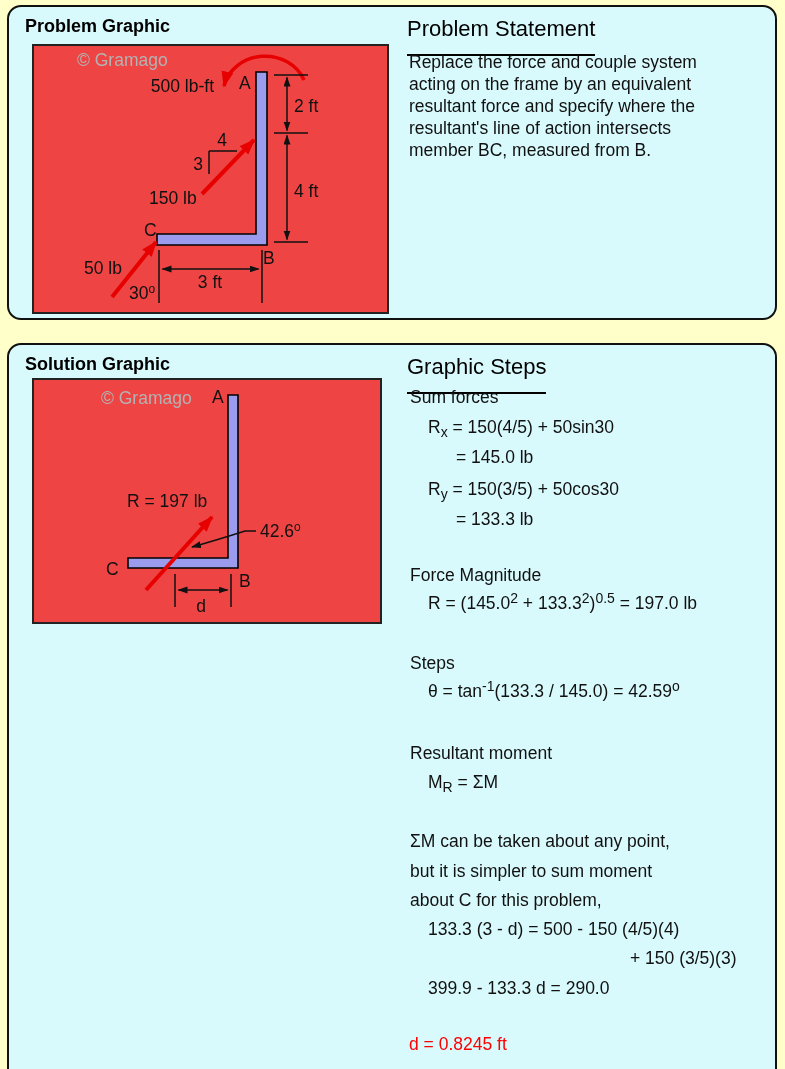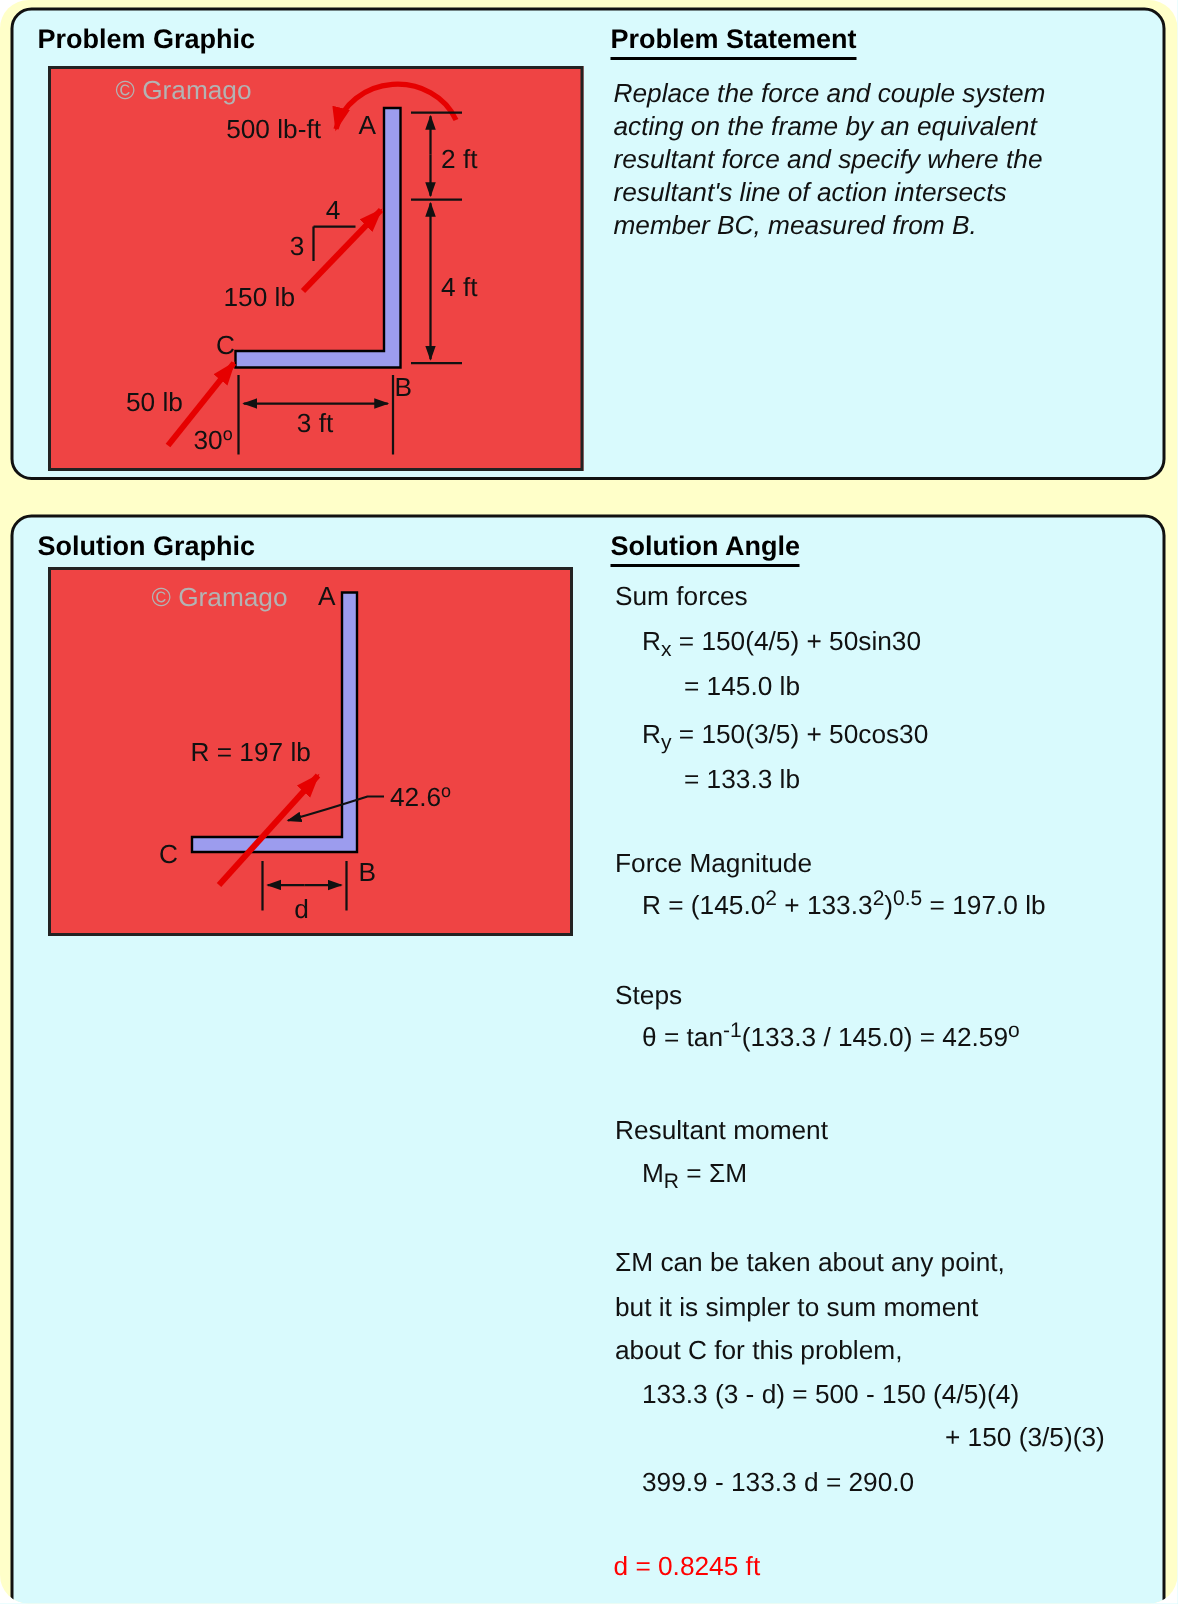--- a/index.html
+++ b/index.html
@@ -1,26 +1,26 @@
 <!DOCTYPE html>
 <html><head>
 <meta charset="utf-8">
 <style>
   html,body{margin:0;padding:0;}
   body{font-family:"Liberation Sans",sans-serif;}
-  #stage{position:relative;width:785px;height:1069px;background:#FFFFC9;overflow:hidden;border-radius:19px;}
+  #stage{position:relative;width:785px;height:1069px;background:#FFFFC9;overflow:hidden;}
   .panel{position:absolute;left:7px;width:770px;background:#D9FAFD;border:2px solid #111;border-radius:14px;box-sizing:border-box;}
   #panel-problem{top:5px;height:315px;}
   #panel-solution{top:343px;height:904px;}
   .panel-title{position:absolute;left:16px;top:9px;font-size:18px;font-weight:bold;color:#000;white-space:nowrap;}
-  .col-title{position:absolute;left:398px;top:9px;font-size:18px;font-weight:bold;color:#000;border-bottom:2px solid #000;padding-bottom:1px;white-space:nowrap;}
+  .col-title{position:absolute;left:398px;top:9px;font-size:22px;font-weight:normal;color:#000;border-bottom:2px solid #000;padding-bottom:12px;white-space:nowrap;}
   .canvas-box{position:absolute;background:#ef4444;border:2px solid #222;box-sizing:border-box;}
   #problem-canvas{left:23px;top:37px;width:357px;height:270px;}
   #solution-canvas{left:23px;top:33px;width:350px;height:246px;}
-  .stmt-line{position:absolute;left:400px;width:370px;font-size:17.5px;color:#111;line-height:22.4px;white-space:nowrap;font-style:italic;}
+  .stmt-line{position:absolute;left:400px;width:370px;font-size:17.5px;color:#111;line-height:22.4px;white-space:nowrap;}
   .sline{position:absolute;font-size:17.5px;color:#111;white-space:nowrap;}
   .sline sub{font-size:14px;position:relative;top:4px;vertical-align:baseline;}
   .sline sup{font-size:14px;position:relative;top:-6px;vertical-align:baseline;}
   .sline.red{color:#FF0000;}
   svg{display:block;}
   svg text{font-family:"Liberation Sans",sans-serif;font-size:17.5px;fill:#111;}
   svg text.wm{fill:#b3b3b3;}
 </style>
 </head>
 <body>
@@ -110,21 +110,21 @@
         <text x="205" y="207">B</text>
 
         <line x1="141" y1="194" x2="141" y2="227" stroke="#111" stroke-width="1.5"></line>
         <line x1="197" y1="194" x2="197" y2="227" stroke="#111" stroke-width="1.5"></line>
         <line x1="169" y1="210" x2="144.5" y2="210" stroke="#111" stroke-width="1.5" marker-end="url(#ah-blk)"></line>
         <line x1="169" y1="210" x2="193.5" y2="210" stroke="#111" stroke-width="1.5" marker-end="url(#ah-blk)"></line>
         <text x="167" y="232" text-anchor="middle">d</text>
       </svg>
     </div>
 
-    <div class="col-title">Solution Angle</div>
+    <div class="col-title">Graphic Steps</div>
 
     <div class="sline" style="left:401px;top:42px">Sum forces</div>
     <div class="sline" style="left:419px;top:72px">R<sub>x</sub> = 150(4/5) + 50sin30</div>
     <div class="sline" style="left:447px;top:102px">= 145.0 lb</div>
     <div class="sline" style="left:419px;top:134px">R<sub>y</sub> = 150(3/5) + 50cos30</div>
     <div class="sline" style="left:447px;top:164px">= 133.3 lb</div>
     <div class="sline" style="left:401px;top:220px">Force Magnitude</div>
     <div class="sline" style="left:419px;top:248px">R = (145.0<sup>2</sup> + 133.3<sup>2</sup>)<sup>0.5</sup> = 197.0 lb</div>
     <div class="sline" style="left:401px;top:308px">Steps</div>
     <div class="sline" style="left:419px;top:336px">θ = tan<sup>-1</sup>(133.3 / 145.0) = 42.59<sup>o</sup></div>

